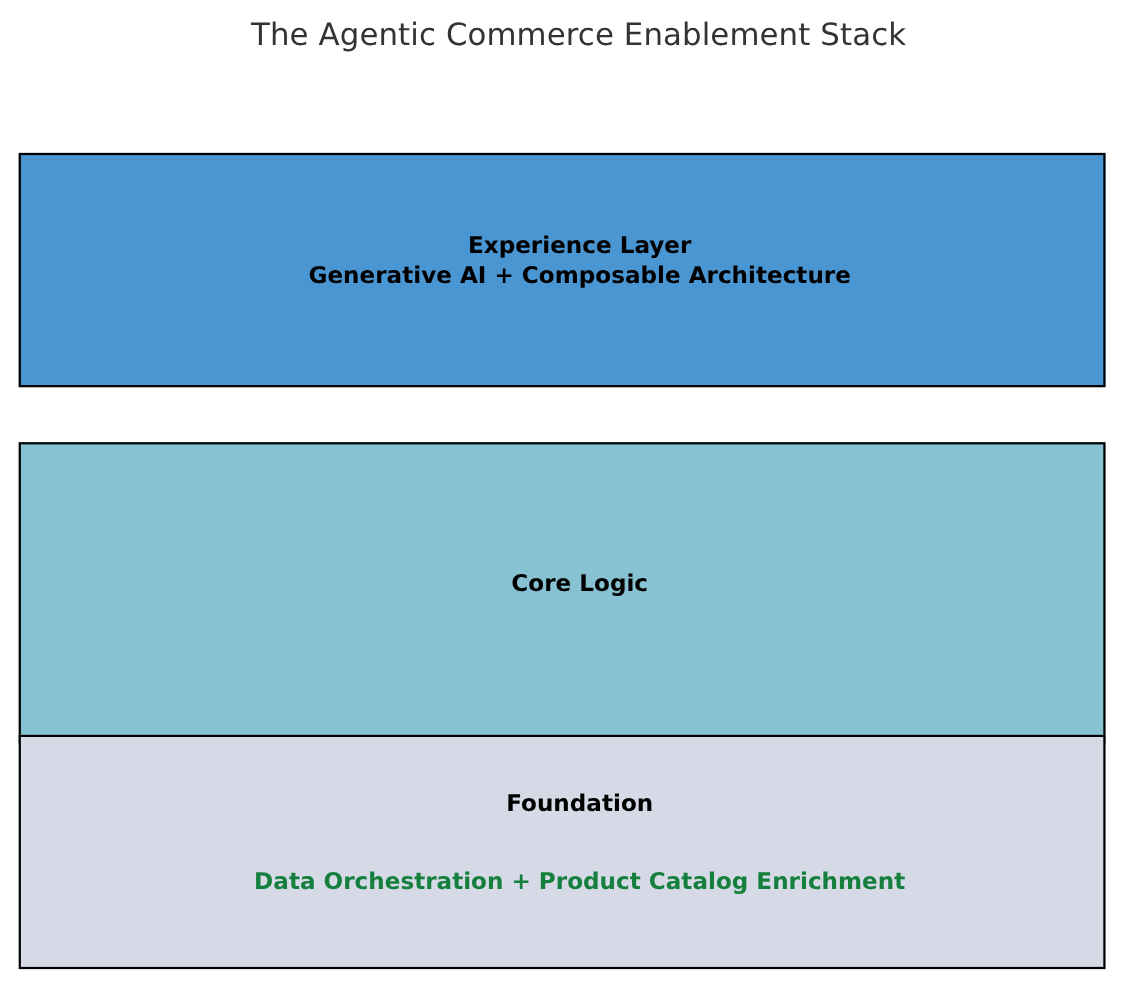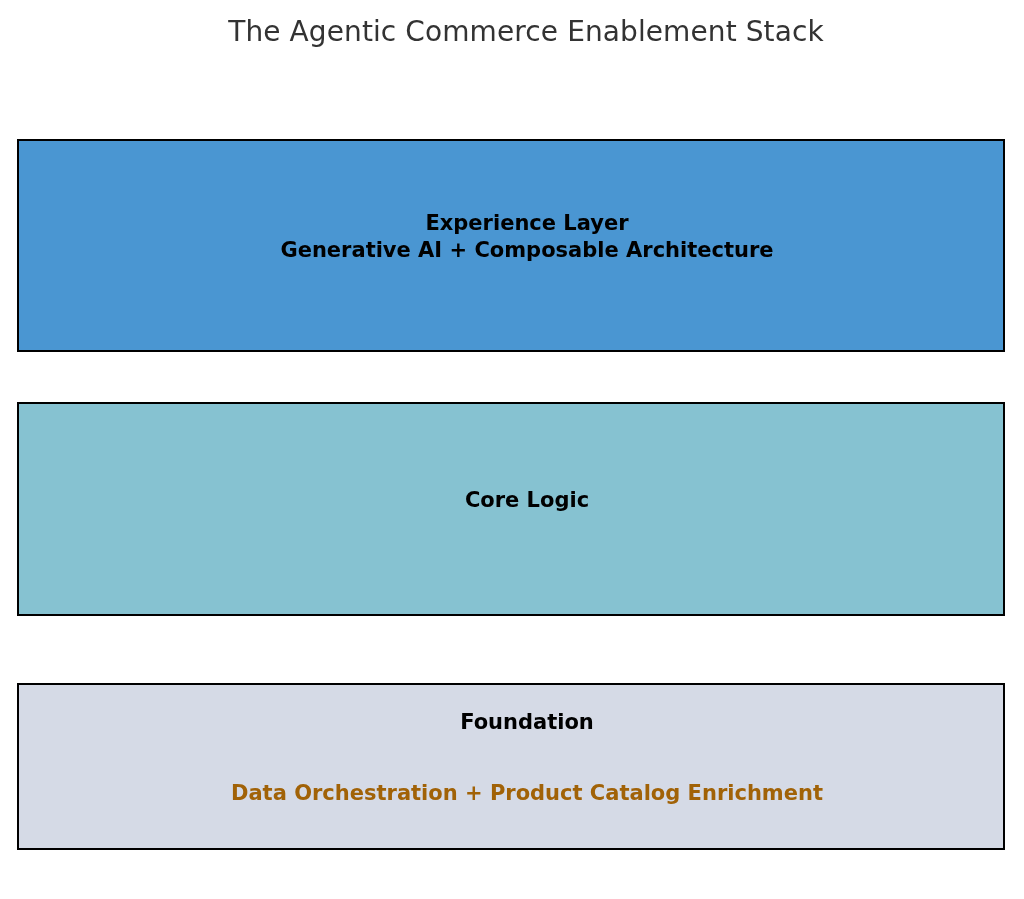--- a/index.html
+++ b/index.html
@@ -73,27 +73,27 @@
 
   
   #layer-experience {
     top: 139px;
     height: 213px;
     background: #4A96D2;
   }
 
   #layer-core {
     top: 402px;
-    height: 214px;
+    height: 274px;
     background: #86C2D1;
   }
 
   #layer-foundation {
-    top: 683px;
-    height: 167px;
+    top: 668px;
+    height: 213px;
     background: #D5DAE6;
   }
 </style>
 </head>
 <body>
 
 <div id="figure" style="background: rgb(255, 255, 255);">
 
   <div class="figure-title" style="color: rgb(51, 51, 51); padding-left: 14px;">The Agentic Commerce Enablement Stack</div>
 
@@ -106,17 +106,17 @@
 
   <div class="layer" id="layer-core" style="background: rgb(134, 194, 209); border-color: rgb(0, 0, 0);">
     <div class="layer-text">
       <span class="layer-title" style="color: rgb(0, 0, 0);">Core Logic</span>
     </div>
   </div>
 
   <div class="layer" id="layer-foundation" style="background: rgb(213, 218, 230); border-color: rgb(0, 0, 0);">
     <div class="layer-text">
       <span class="layer-title" style="color: rgb(0, 0, 0);">Foundation</span>
-      <span class="layer-subtitle" style="color: #a16207; margin-top: 44px;">Data Orchestration + Product Catalog Enrichment</span>
+      <span class="layer-subtitle" style="color: #15803d; margin-top: 44px;">Data Orchestration + Product Catalog Enrichment</span>
     </div>
   </div>
 
 </div>
 
 </body></html>

